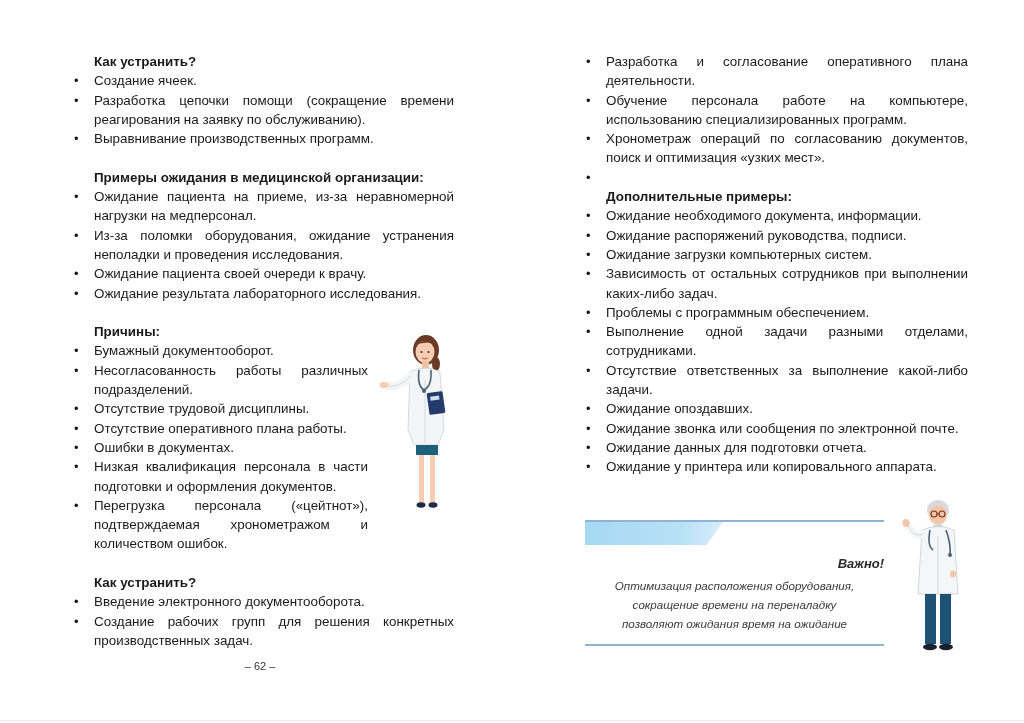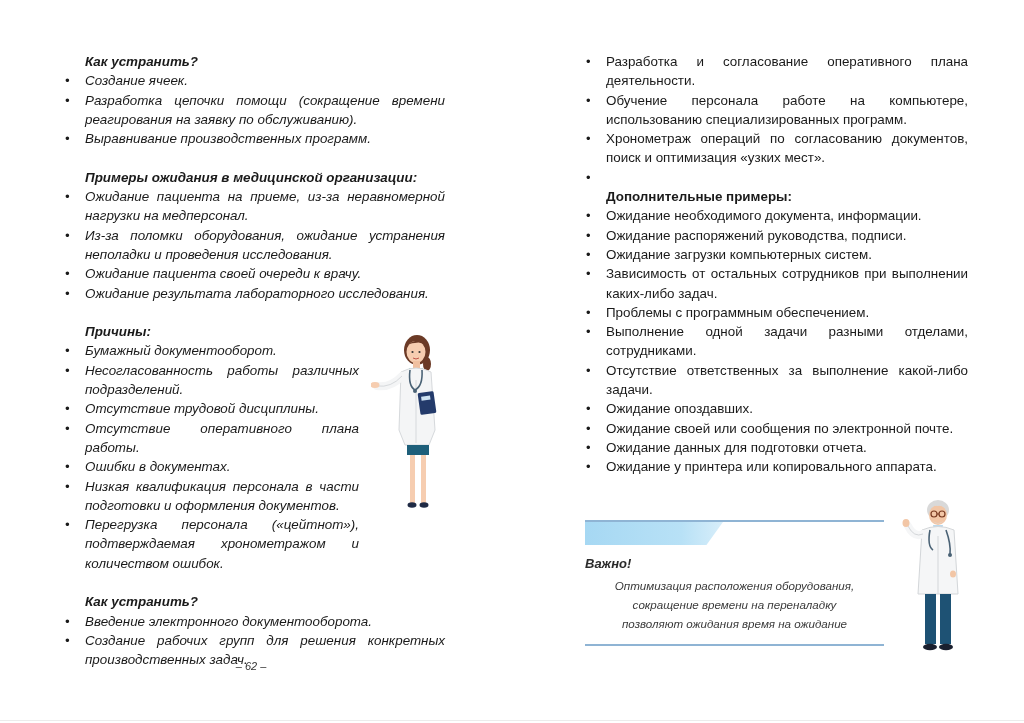--- a/index.html
+++ b/index.html
@@ -1,21 +1,21 @@
 <!DOCTYPE html>
 <html><head>
 <meta charset="utf-8">
 <style>
   html, body { margin: 0; padding: 0; background: #ffffff; }
   body { width: 1024px; height: 723px; position: relative; overflow: hidden;
          font-family: "Liberation Sans", sans-serif; color: #1a1a1a; }
   .spread { position: absolute; inset: 0; background: #fff; }
   .spread::after { content: ""; position: absolute; left: 0; right: 0; bottom: 2px; height: 1px; background: #ececec; }
   .page { position: absolute; top: 0; height: 723px; }
-  .page-left { left: 7px; width: 512px; font-style: italic; }
+  .page-left { left: 16px; width: 512px; }
   .page-right { left: 512px; width: 512px; }
 
   .col { position: absolute; font-size: 13.4px; line-height: 19.3px; }
   .col-left { left: 56px; top: 52px; width: 382px; }
   .heading { font-weight: bold; padding-left: 22px; margin: 0; height: 19.3px; }
   .gap { height: 19.3px; }
   ul.blist { list-style: none; margin: 0; padding: 0; }
   ul.blist li { position: relative; padding-left: 22px; text-align: justify; }
   ul.blist li .bullet { position: absolute; left: 2px; top: 0; font-size: 13px; }
   .narrow ul.blist li { margin-right: 86px; }
@@ -23,21 +23,21 @@
   .pagenum { position: absolute; top: 660px; font-size: 11px; color: #333; width: 100%; text-align: center; }
 
   .doctor { position: absolute; }
 
   .callout { position: absolute; left: 73px; top: 520px; width: 299px; height: 126px; }
   .callout .line-top { position: absolute; left: 0; right: 0; top: 0; height: 2px; background: #8fb4d4; }
   .callout .line-bot { position: absolute; left: 0; right: 0; bottom: 0; height: 2px; background: #8fb4d4; }
   .callout .band { position: absolute; left: 0; top: 2px; width: 138px; height: 23px;
                    background: linear-gradient(90deg, #a6d8f3 0%, #b8e1f6 70%, #d8eefa 100%);
                    clip-path: polygon(0 0, 100% 0, 88% 100%, 0 100%); }
-  .callout .c-title { position: absolute; left: 0; right: 0; top: 36px; text-align: left;
+  .callout .c-title { position: absolute; left: 0; right: 0; top: 36px; text-align: right;
                       font-style: italic; font-weight: bold; font-size: 13px; color: #2b2b2b; }
   .callout .c-body { position: absolute; left: 0; right: 0; top: 56px; text-align: center;
                      font-style: italic; font-weight: normal; font-size: 11.6px; line-height: 19px; color: #3a3a3a; }
 </style>
 </head>
 <body>
 
 <div class="spread">
 
   <div class="page page-left">
@@ -133,21 +133,21 @@
       <p class="heading">Дополнительные примеры:</p>
       <ul class="blist">
         <li><span class="bullet">•</span><span>Ожидание необходимого документа, информации.</span></li>
         <li><span class="bullet">•</span><span>Ожидание распоряжений руководства, подписи.</span></li>
         <li><span class="bullet">•</span><span>Ожидание загрузки компьютерных систем.</span></li>
         <li><span class="bullet">•</span><span>Зависимость от остальных сотрудников при выполнении каких-либо задач.</span></li>
         <li><span class="bullet">•</span><span>Проблемы с программным обеспечением.</span></li>
         <li><span class="bullet">•</span><span>Выполнение одной задачи разными отделами, сотрудниками.</span></li>
         <li><span class="bullet">•</span><span>Отсутствие ответственных за выполнение какой-либо задачи.</span></li>
         <li><span class="bullet">•</span><span>Ожидание опоздавших.</span></li>
-        <li><span class="bullet">•</span><span>Ожидание своей или сообщения по электронной почте.</span></li>
+        <li><span class="bullet">•</span><span>Ожидание звонка или сообщения по электронной почте.</span></li>
         <li><span class="bullet">•</span><span>Ожидание данных для подготовки отчета.</span></li>
         <li><span class="bullet">•</span><span>Ожидание у принтера или копировального аппарата.</span></li>
       </ul>
     </div>
 
     <div class="callout">
       <div class="line-top"></div>
       <div class="band"></div>
       <div class="c-title">Важно!</div>
       <div class="c-body">

